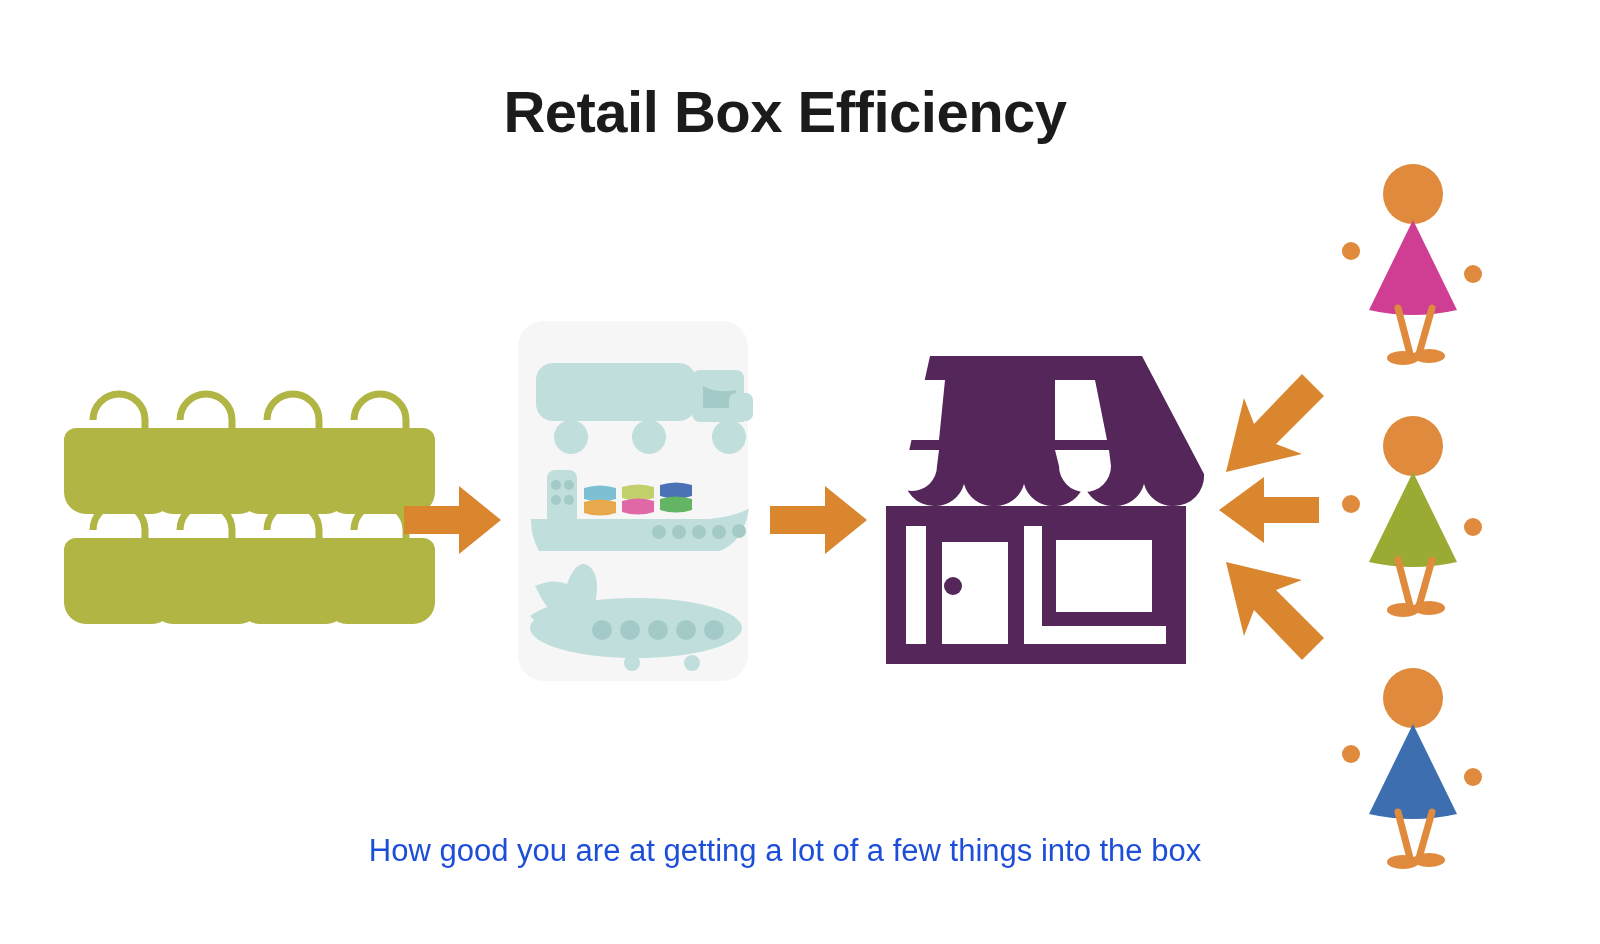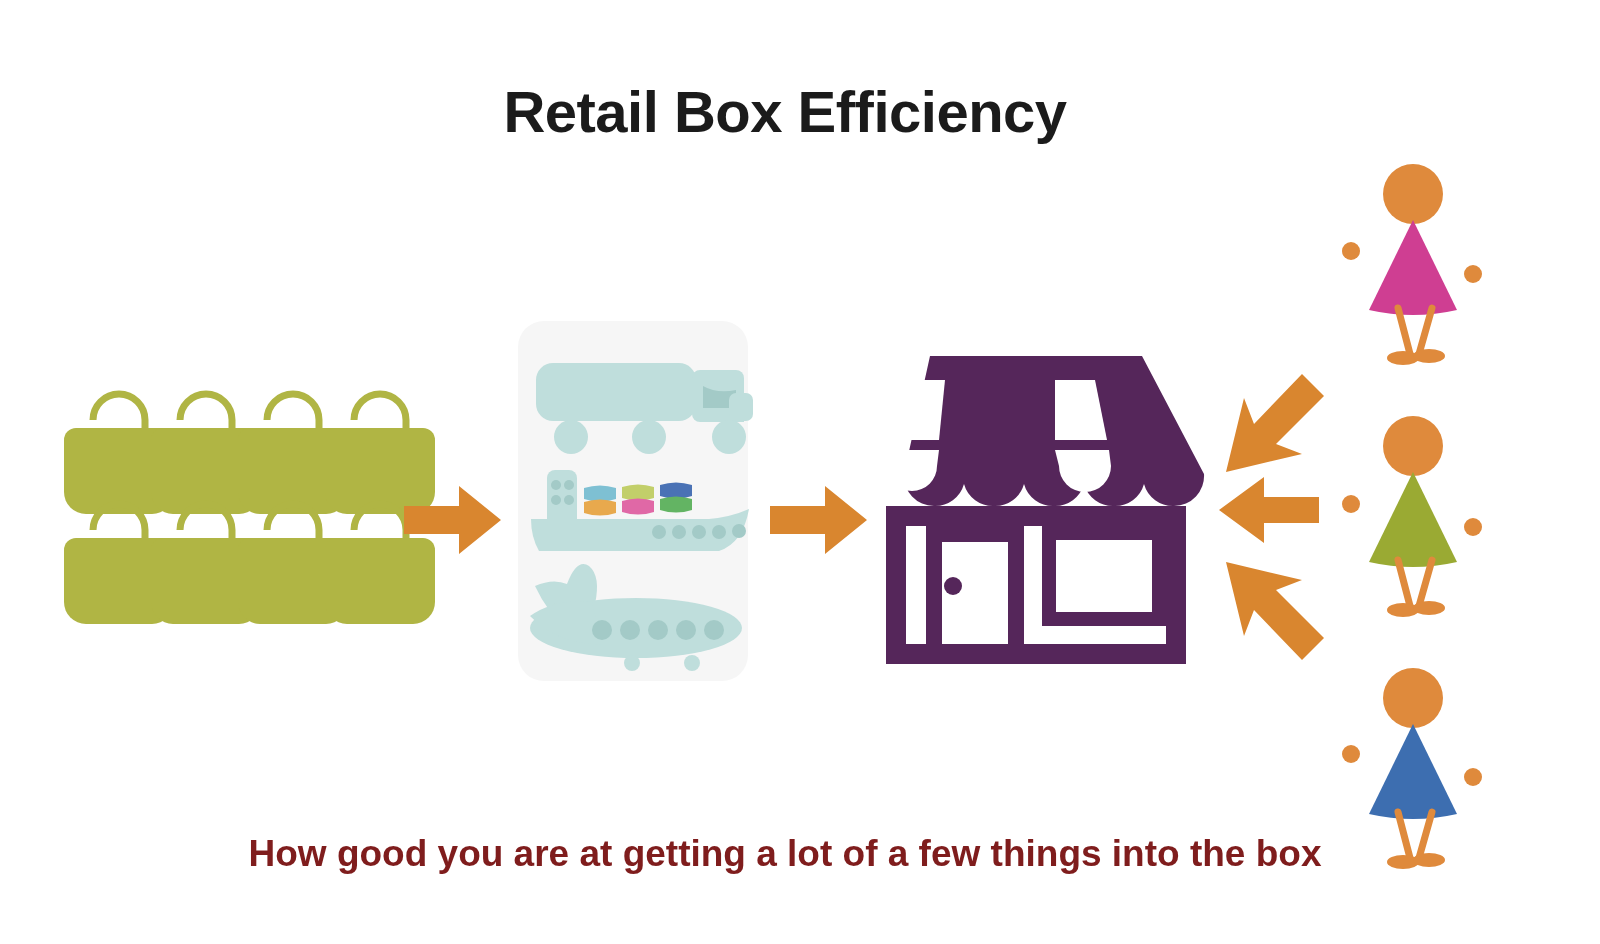--- a/index.html
+++ b/index.html
@@ -35,23 +35,23 @@
     color: #1b1b1b;
     line-height: 1.1;
   }
 
   .subtitle {
     position: absolute;
     left: 0;
     top: 824px;
     width: 1570px;
     text-align: center;
-    font-size: 37px;
-    font-weight: bold;
-    color: #7f1d1d;
+    font-size: 31px;
+    font-weight: normal;
+    color: #1d4ed8;
     line-height: 1.2;
   }
 
   .svg-layer {
     position: absolute;
     left: 0; top: 0;
     width: 1600px;
     height: 944px;
   }
 </style>

